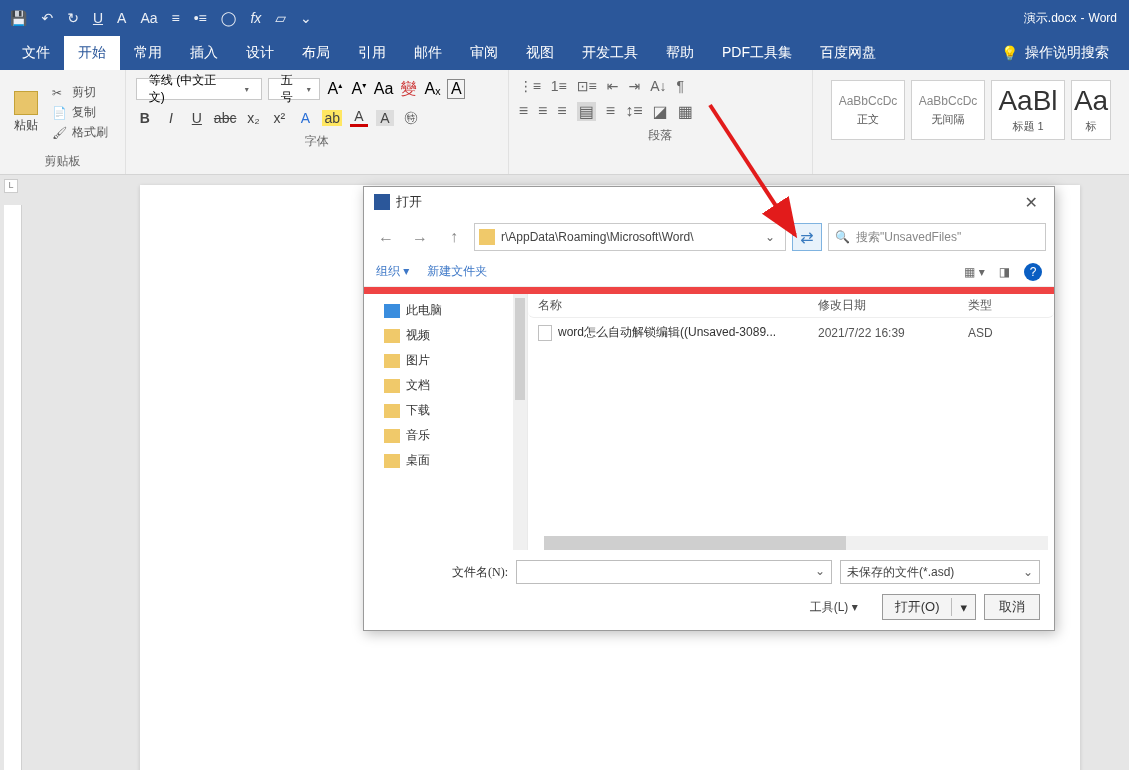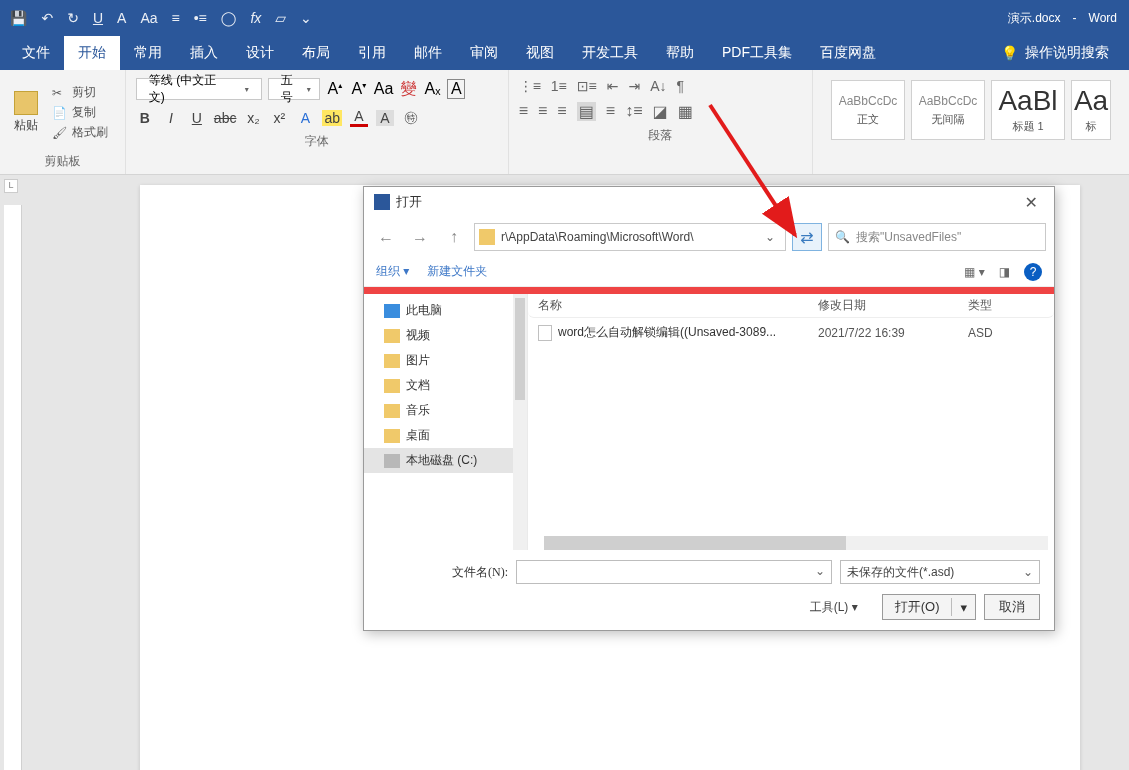--- a/index.html
+++ b/index.html
@@ -2,21 +2,21 @@
 <html><head>
 <meta charset="utf-8">
 <style>
 * { margin: 0; padding: 0; box-sizing: border-box; font-family: "Microsoft YaHei", sans-serif; }
 body { width: 1129px; height: 770px; background: #fff; position: relative; overflow: hidden; }
 
 
 .titlebar { height: 36px; background: #2b579a; display: flex; align-items: center; color: #fff; font-size: 12px; }
 .titlebar-icons { display: flex; align-items: center; gap: 14px; padding-left: 10px; }
 .titlebar-icons span { opacity: .9; font-size: 14px; }
-.title-right { margin-left: auto; margin-right: 12px; display:flex; gap:12px; align-items:center;}
+.title-right { margin-left: auto; margin-right: 12px; display:flex; gap:4px; align-items:center;}
 
 
 .ribbon-tabs { height: 34px; background: #2b579a; display: flex; align-items: center; padding-left: 8px; color: #fff; font-size: 14px; }
 .ribbon-tabs .tab { padding: 8px 14px; cursor: pointer; }
 .ribbon-tabs .tab.active { background: #fff; color: #2b579a; font-weight: 500; }
 .ribbon-tabs .help { margin-left: auto; display: flex; align-items: center; padding-right: 20px; gap: 6px; }
 
 
 .ribbon { height: 105px; background: #f3f3f3; border-bottom: 1px solid #d4d4d4; display: flex; }
 .group { border-right: 1px solid #e1e1e1; padding: 4px 8px 2px; display: flex; flex-direction: column; }
@@ -319,29 +319,29 @@
       <div class="tree-item">
           <span class="tico folder"></span>
           <span>图片</span>
         </div>
       <div class="tree-item">
           <span class="tico folder"></span>
           <span>文档</span>
         </div>
       <div class="tree-item">
           <span class="tico folder"></span>
+          <span>下载</span>
+        </div>
+      <div class="tree-item">
+          <span class="tico folder"></span>
           <span>音乐</span>
         </div>
       <div class="tree-item">
           <span class="tico folder"></span>
           <span>桌面</span>
-        </div>
-      <div class="tree-item selected">
-          <span class="tico disk"></span>
-          <span>本地磁盘 (C:)</span>
         </div>
       <div class="vscroll-tree">
           <div class="vt"></div>
         </div>
     </div>
     <div class="filelist">
       <div class="fl-head">
         <div class="c1">名称</div>
         <div class="c2">修改日期</div>
         <div class="c3">类型</div>

